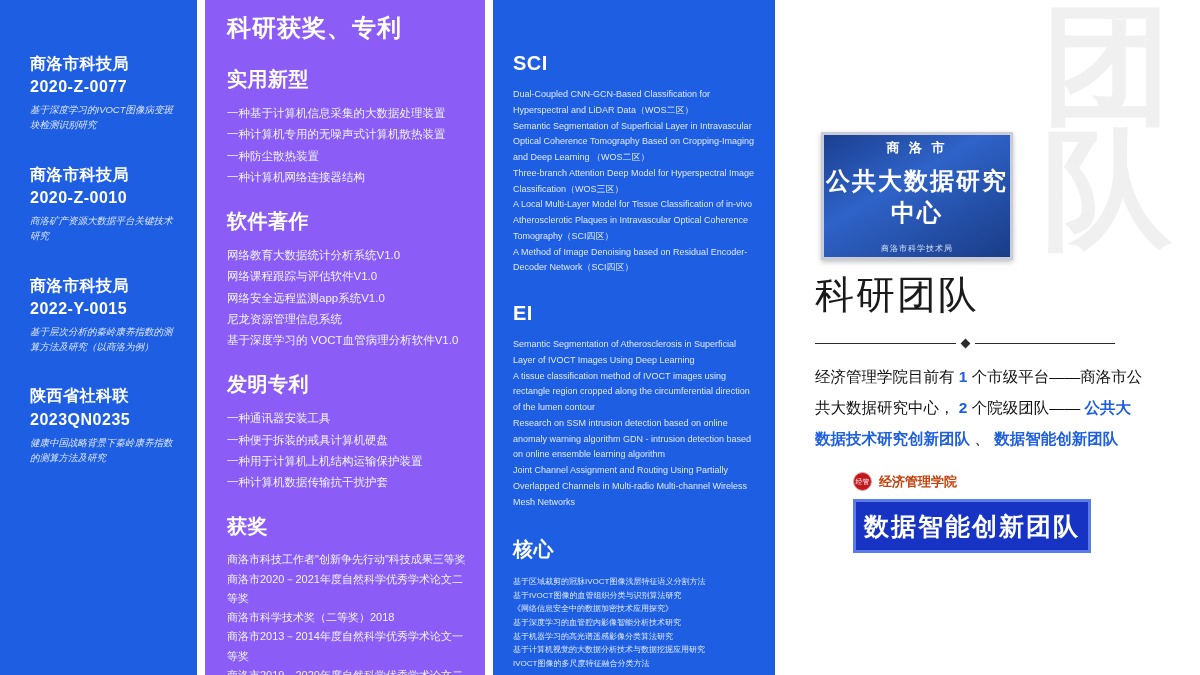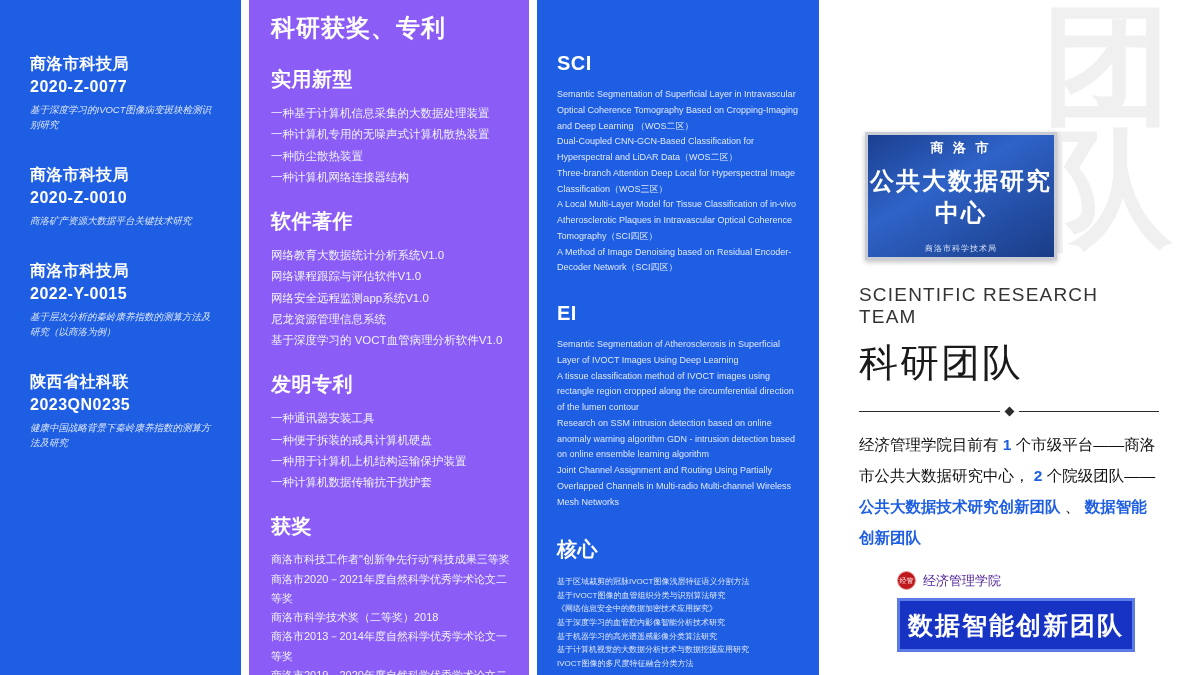--- a/index.html
+++ b/index.html
@@ -11,21 +11,21 @@
   }
   .page { position: relative; width: 1200px; height: 675px; display: flex; }
 
   
   .panel {
     background: #1f5fe0;
     color: #ffffff;
     position: relative;
     overflow: hidden;
   }
-  .panel-1 { width: 241px; background: #1d5ee2; }
+  .panel-1 { width: 197px; background: #1d5ee2; }
   .gap { width: 8px; background: #ffffff; }
   .panel-2 { width: 280px; background: #8b5cf6; }
   .panel-3 { width: 282px; background: #1d5ee2; }
 
   
   .p1-inner { padding: 52px 22px 0 30px; }
   .award-block { margin-bottom: 30px; }
   .award-org { font-size: 16px; font-weight: bold; line-height: 1.45; letter-spacing: .5px; }
   .award-code { font-size: 16px; font-weight: bold; line-height: 1.45; letter-spacing: .5px; }
   .award-desc { font-size: 9.5px; line-height: 1.55; margin-top: 5px; color: #e8eefc; opacity: .95; font-style: italic; }
@@ -115,21 +115,21 @@
   .badge-row {
     position: relative; z-index: 1;
     display: flex; align-items: center; gap: 7px; margin-top: 18px; margin-left: 38px;
   }
   .seal {
     width: 19px; height: 19px; border-radius: 50%;
     background: #c0181c; color: #fff; font-size: 7px;
     display: flex; align-items: center; justify-content: center;
     border: 1.5px solid #e8a0a2;
   }
-  .badge-text { font-size: 13px; font-weight: normal; color: #4c1d95; }
+  .badge-text { font-size: 13px; font-weight: bold; color: #c2410c; }
   .team-bar {
     position: relative; z-index: 1;
     margin-top: 8px; margin-left: 38px;
     width: 238px; height: 54px;
     background: #1633c4;
     border: 3px solid #5b7be8;
     color: #ffffff;
     display: flex; align-items: center; justify-content: center;
     font-size: 25px; font-weight: bold; letter-spacing: 2px;
   }
@@ -197,23 +197,23 @@
       <div class="item small">商洛市2019－2020年度自然科学优秀学术论文二等奖</div>
 
     </div>
   </div>
 
   <div class="gap"></div>
 
   <div class="panel panel-3">
     <div class="p3-inner">
       <div class="p3-head">SCI</div>
+      <div class="p3-item">Dual-Coupled CNN-GCN-Based Classification for Hyperspectral and LiDAR Data（WOS二区）</div>
       <div class="p3-item">Semantic Segmentation of Superficial Layer in Intravascular Optical Coherence Tomography Based on Cropping-Imaging and Deep Learning （WOS二区）</div>
-      <div class="p3-item">Dual-Coupled CNN-GCN-Based Classification for Hyperspectral and LiDAR Data（WOS二区）</div>
-      <div class="p3-item">Three-branch Attention Deep Local for Hyperspectral Image Classification（WOS三区）</div>
+      <div class="p3-item">Three-branch Attention Deep Model for Hyperspectral Image Classification（WOS三区）</div>
       <div class="p3-item">A Local Multi-Layer Model for Tissue Classification of in-vivo Atherosclerotic Plaques in Intravascular Optical Coherence Tomography（SCI四区）</div>
       <div class="p3-item">A Method of Image Denoising based on Residual Encoder-Decoder Network（SCI四区）</div>
 
       <div class="p3-head spaced">EI</div>
       <div class="p3-item">Semantic Segmentation of Atherosclerosis in Superficial Layer of IVOCT Images Using Deep Learning</div>
       <div class="p3-item">A tissue classification method of IVOCT images using rectangle region cropped along the circumferential direction of the lumen contour</div>
       <div class="p3-item">Research on SSM intrusion detection based on online anomaly warning algorithm GDN - intrusion detection based on online ensemble learning algorithm</div>
       <div class="p3-item">Joint Channel Assignment and Routing Using Partially Overlapped Channels in Multi-radio Multi-channel Wireless Mesh Networks</div>
 
       <div class="p3-head spaced">核心</div>
@@ -233,21 +233,20 @@
       <span>团</span>
       <span>队</span>
     </div>
 
     <div class="plaque">
       <div class="plaque-line1">商 洛 市</div>
       <div class="plaque-line2">公共大数据研究中心</div>
       <div class="plaque-line3">商洛市科学技术局</div>
     </div>
 
-    <div class="en-title">SCIENTIFIC RESEARCH TEAM</div>
     <div class="cn-title">科研团队</div>
 
     <div class="divider">
       <div class="line"></div>
       <div class="dot"></div>
       <div class="line"></div>
     </div>
 
     <div class="para">
       <span>经济管理学院目前有</span>

